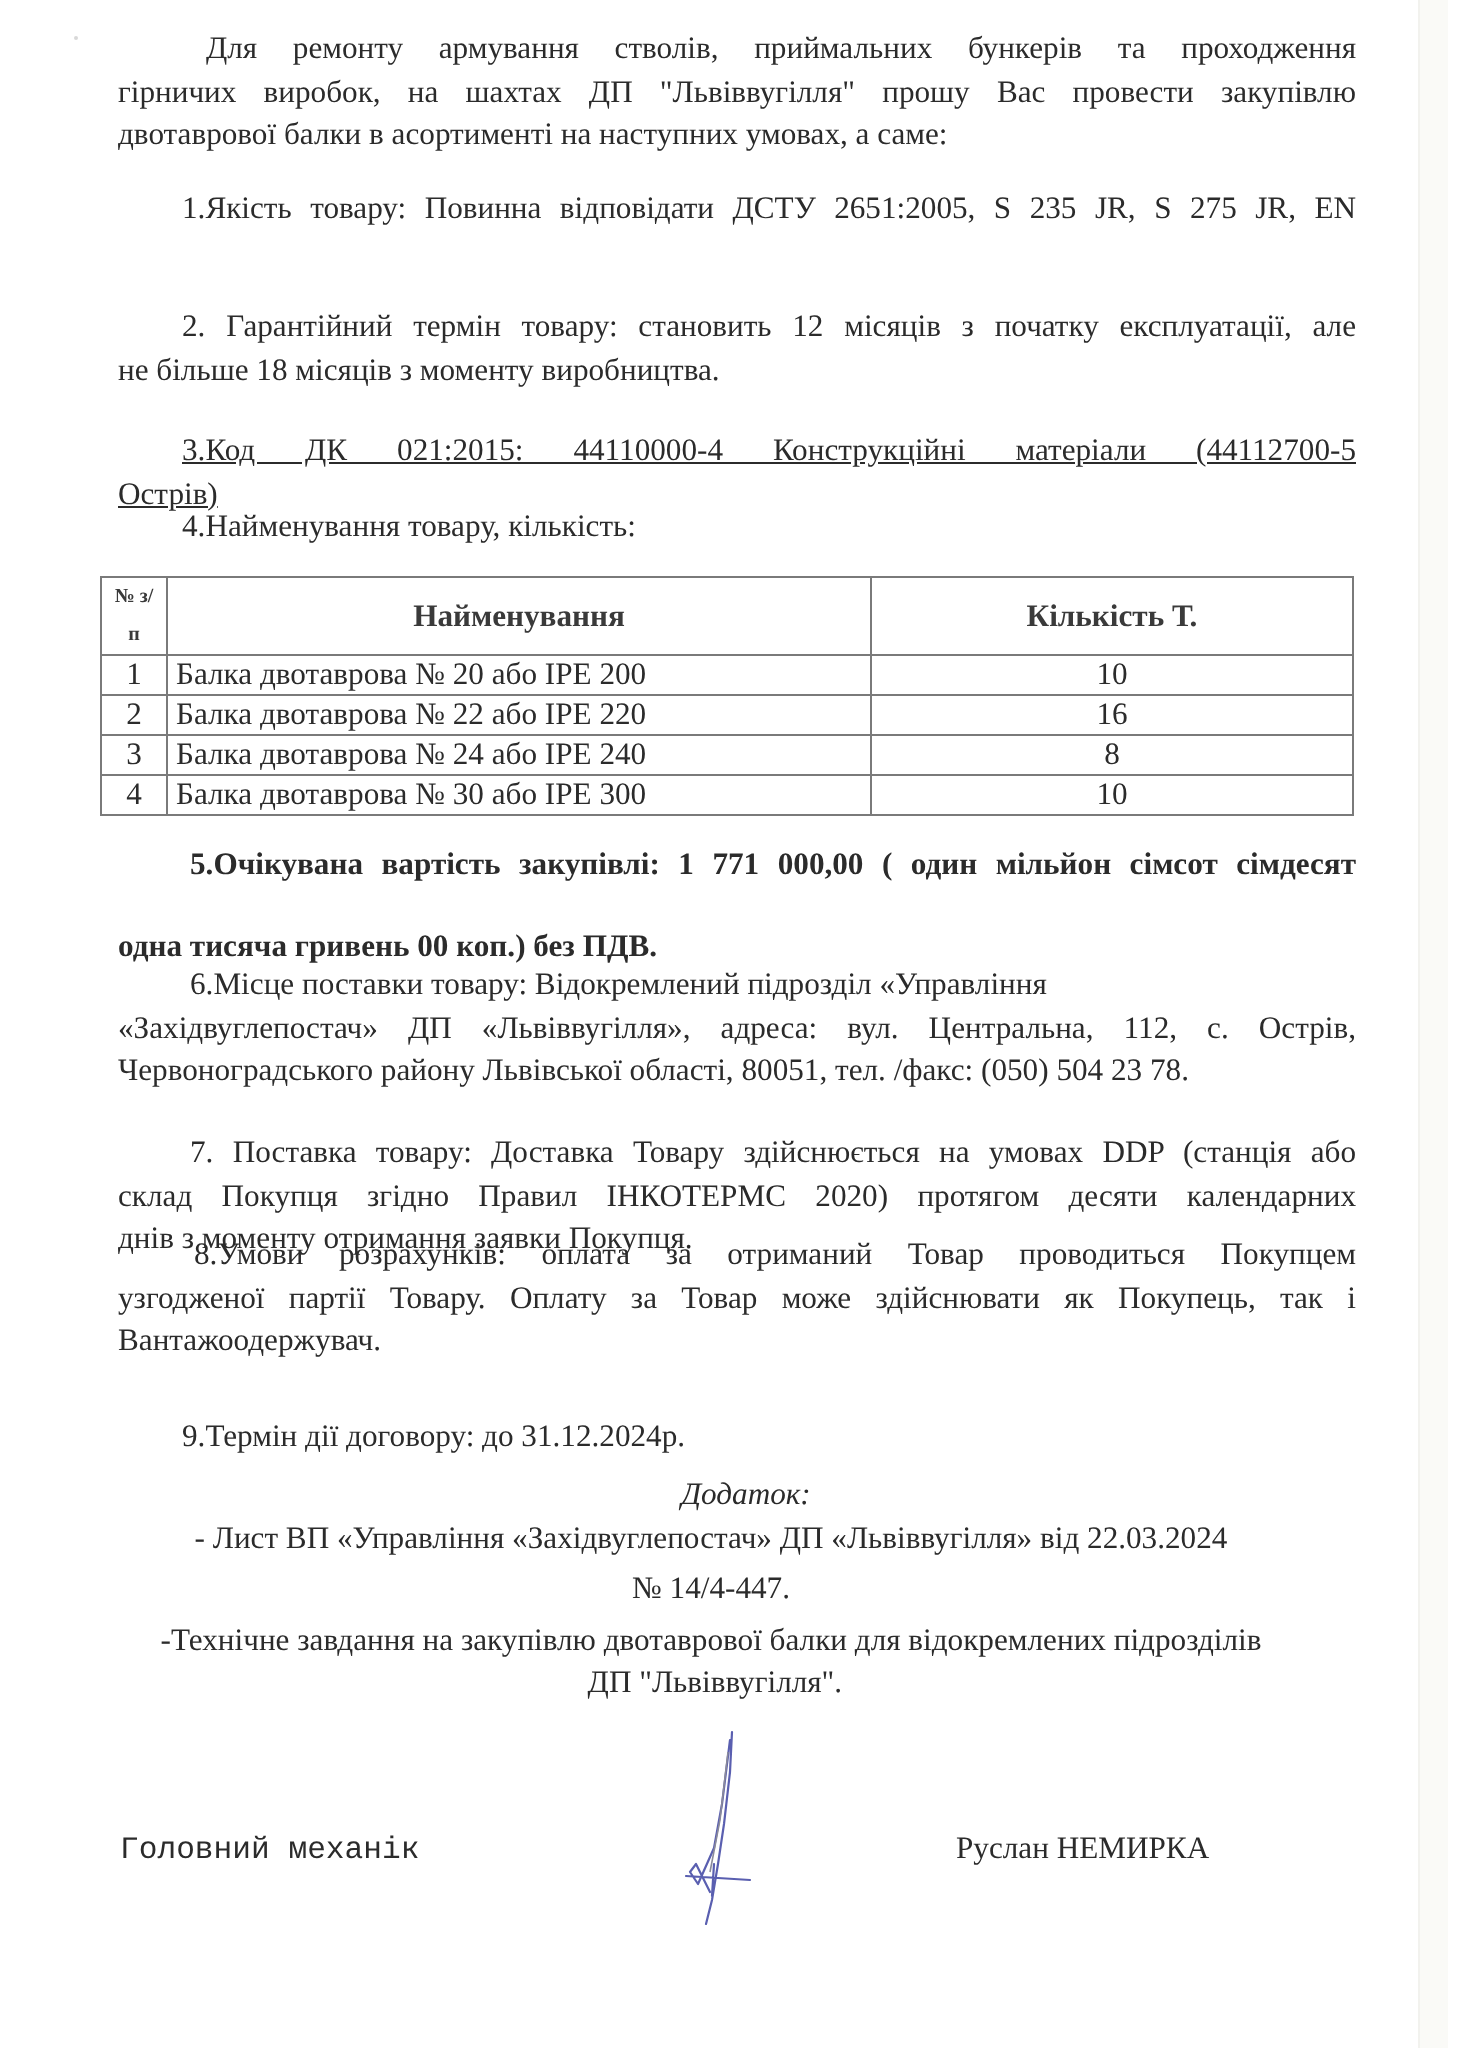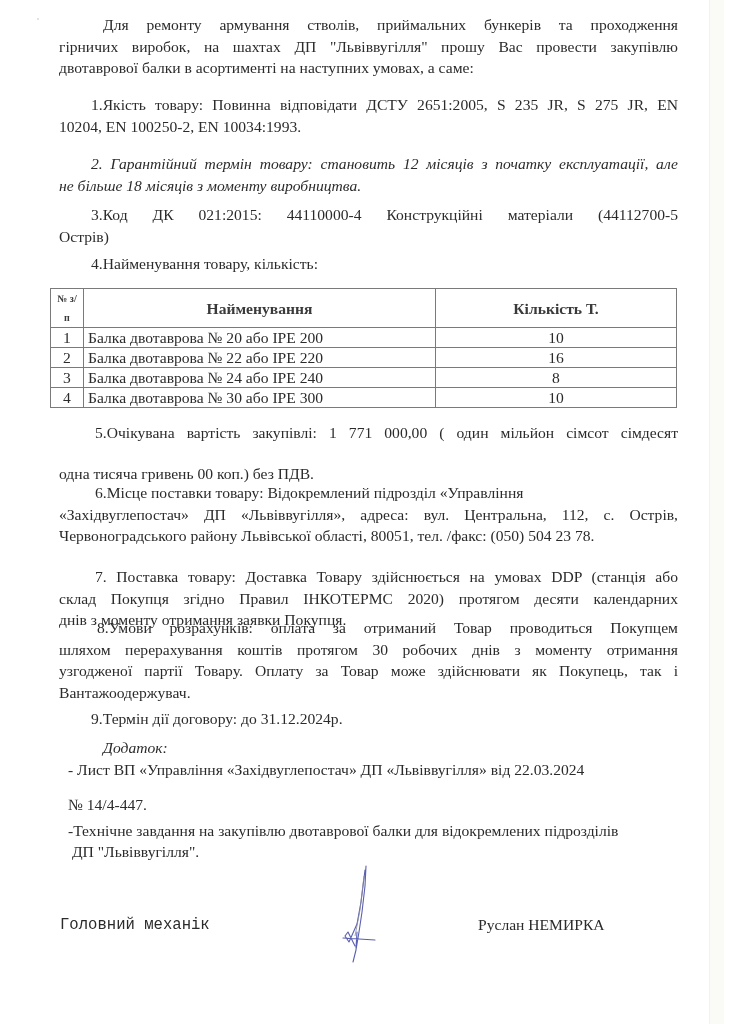--- a/index.html
+++ b/index.html
@@ -33,29 +33,28 @@
 <div class="speck"></div>
 
 <div class="blk" style="top:14px;">
   <span class="line just ind1">Для ремонту армування стволів, приймальних бункерів та проходження</span>
   <span class="line just">гірничих виробок, на шахтах ДП "Львіввугілля" прошу Вас провести закупівлю</span>
   <span class="line">двотаврової балки в асортименті  на наступних умовах, а саме:</span>
 </div>
 
 <div class="blk" style="top:94px;">
   <span class="line just ind3">1.Якість товару: Повинна відповідати ДСТУ 2651:2005, S 235 JR, S 275 JR, EN</span>
-  <span class="line">10204, EN 100250-2,  EN 10034:1993.</span>
 </div>
 
-<div class="blk" style="top:153px;font-style:italic;">
+<div class="blk" style="top:153px;">
   <span class="line just ind3">2. Гарантійний термін товару: становить 12 місяців з початку експлуатації, але</span>
   <span class="line">не більше 18 місяців з моменту виробництва.</span>
 </div>
 
-<div class="blk" style="top:204px;">
+<div class="blk" style="top:215px;text-decoration:underline;">
   <span class="line just ind3">3.Код ДК 021:2015: 44110000-4 Конструкційні матеріали (44112700-5</span>
   <span class="line">Острів)</span>
 </div>
 
 <div class="blk" style="top:253px;">
   <span class="line ind3">4.Найменування товару, кількість:</span>
 </div>
 
 <table class="goods">
   <tbody>
@@ -80,52 +79,51 @@
     <td class="qty">8</td>
   </tr>
   <tr>
     <td class="num">4</td>
     <td>Балка двотаврова № 30  або  IPE 300</td>
     <td class="qty">10</td>
   </tr>
 </tbody>
   </table>
 
-<div class="blk" style="top:422px;">
+<div class="blk" style="top:422px;font-weight:bold;">
   <span class="line just ind4">5.Очікувана вартість закупівлі: 1 771 000,00 ( один мільйон сімсот сімдесят</span>
   <span class="line" style="margin-top:19px;">одна тисяча гривень 00 коп.) без ПДВ.</span>
 </div>
 
 <div class="blk" style="top:482px;font-family:Liberation Serif, serif;">
   <span class="line ind4">6.Місце поставки товару: Відокремлений підрозділ «Управління</span>
   <span class="line just">«Західвуглепостач»    ДП «Львіввугілля»,  адреса: вул. Центральна, 112, с. Острів,</span>
   <span class="line">Червоноградського району Львівської області, 80051, тел. /факс: (050) 504 23 78.</span>
 </div>
 
 <div class="blk" style="top:566px;">
   <span class="line just ind4">7. Поставка товару: Доставка Товару здійснюється на умовах DDP (станція або</span>
   <span class="line just">склад Покупця згідно Правил ІНКОТЕРМС 2020) протягом  десяти календарних</span>
   <span class="line">днів  з моменту отримання заявки Покупця.</span>
 </div>
 
 <div class="blk" style="top:617px;">
   <span class="line just ind2">8.Умови розрахунків: оплата  за отриманий  Товар проводиться Покупцем</span>
-  <span class="line just">шляхом перерахування коштів протягом 30 робочих днів з моменту отримання</span>
   <span class="line just">узгодженої партії Товару. Оплату за Товар може здійснювати як Покупець, так і</span>
   <span class="line">Вантажоодержувач.</span>
 </div>
 
 <div class="blk" style="top:708px;">
   <span class="line ind3">9.Термін дії договору:  до 31.12.2024р.</span>
 </div>
 
-<div class="blk" style="top:737px; left:68px;">
+<div class="blk" style="top:737px; left:46px;text-align:center;">
   <span class="line italic" style="padding-left:35px;">Додаток:</span>
   <span class="line">- Лист  ВП «Управління «Західвуглепостач»  ДП «Львіввугілля» від 22.03.2024</span>
-  <span class="line" style="margin-top:14px;">№ 14/4-447.</span>
+  <span class="line" style="margin-top:4px;">№ 14/4-447.</span>
   <span class="line" style="margin-top:4px; white-space:pre;">-Технічне завдання на закупівлю двотаврової балки для відокремлених підрозділів</span>
   <span class="line" style="white-space:pre;"> ДП "Львіввугілля".</span>
 </div>
 
 <div style="position:absolute; left:60px; top:916px;font-family:Liberation Mono, monospace;">Головний механік</div>
 <div style="position:absolute; left:478px; top:916px;">Руслан НЕМИРКА</div>
 
 <svg class="sig-svg" width="50" height="110" viewBox="0 0 50 110">
   <path d="M31 4 L30 24 L27 50 L24 70 L21 88 L18 100 M30 8 L26 40 L22 62 L14 80 L10 74 L13 70 L20 84 M22 70 L21 86 M8 76 L40 78" fill="none" stroke="#5a5fb0" stroke-width="1.1" stroke-linecap="round" stroke-linejoin="round"></path>
   <path d="M29 14 L25 48 L20 74" fill="none" stroke="#8a8a9a" stroke-width="0.8"></path>

